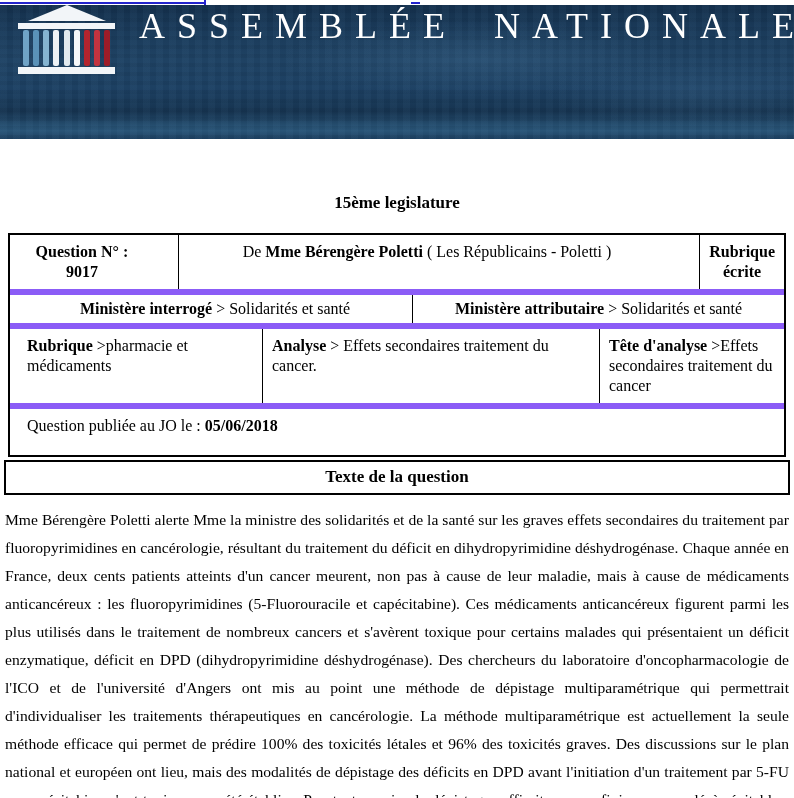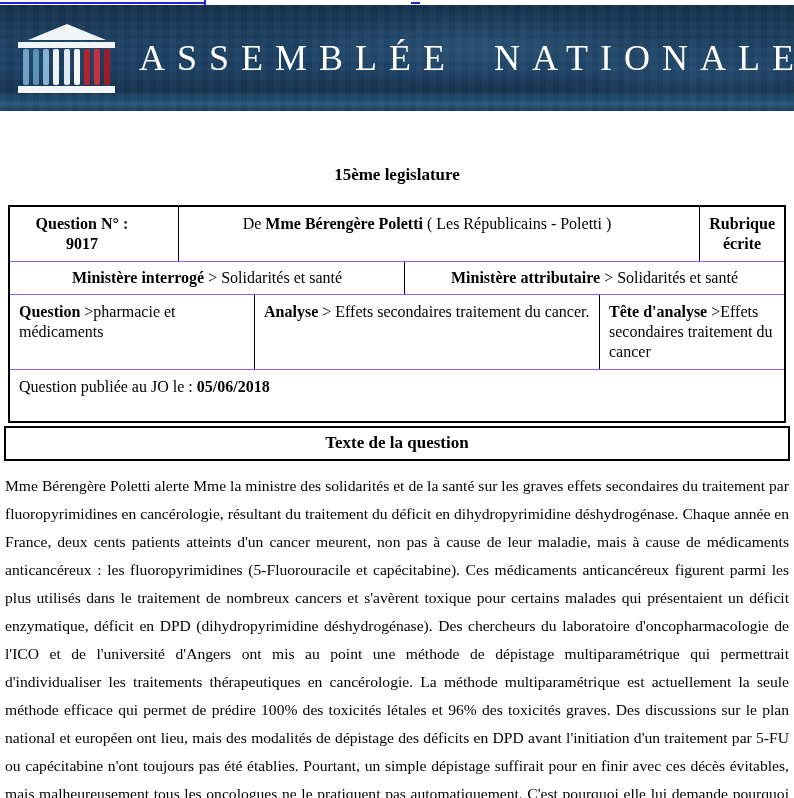--- a/index.html
+++ b/index.html
@@ -20,26 +20,26 @@
     position: absolute; left: 204px; top: 0; width: 2px; height: 5px;
     background: #2323cd;
   }
   .top-strip .link-dot {
     position: absolute; left: 411px; top: 2px; width: 9px; height: 2px;
     background: #2323cd;
   }
 
   
   .banner {
-    position: relative; height: 106px;
+    position: relative; height: 134px;
     background: linear-gradient(180deg,
       #142f4b 0%, #1a3a59 18%, #1f4263 40%, #1d4062 62%,
       #16334f 80%, #2a5679 93%, #1d4162 100%);
     overflow: hidden;
-    display: flex; align-items: center;
+    display: flex; align-items: flex-start;
   }
   .banner::before {
     content: ""; position: absolute; inset: 0; pointer-events: none;
     background:
       radial-gradient(ellipse 280px 55px at 60% 40%, rgba(96,148,188,.17), transparent 70%),
       radial-gradient(ellipse 220px 50px at 88% 65%, rgba(96,148,188,.13), transparent 70%),
       repeating-linear-gradient(90deg, rgba(120,170,210,.05) 0 7px, transparent 7px 13px),
       repeating-linear-gradient(0deg, rgba(10,30,50,.10) 0 4px, transparent 4px 9px);
   }
 
@@ -77,21 +77,21 @@
     line-height: 24px;
   }
 
   
   .qtable {
     margin: 18px 8px 0 8px;
     border: 2px solid #000;
     font-size: 16px; line-height: 20px;
   }
   .qtable .row { display: flex; }
-  .qtable .row + .row { border-top: 1px solid #8b5cf6; }
+  .qtable .row + .row { border-top: 6px solid #8b5cf6; padding-left: 8px; }
   .qtable .cell { padding: 7px 9px; }
   .qtable .cell + .cell { border-left: 1px solid #000; }
   .b { font-weight: bold; }
 
   .row1 { min-height: 53px; gap: 24px; }
   .row1 .c-qnum   { width: 144px; text-align: center; }
   .row1 .c-author { width: 498px; text-align: center; }
   .row1 .c-type   { flex: 1; text-align: center; }
 
   .row2 { min-height: 33px; }
@@ -174,21 +174,21 @@
       <div class="cell c-mi">
         <span><span class="b">Ministère interrogé</span><span> &gt; Solidarités et santé</span></span>
       </div>
       <div class="cell c-ma">
         <span><span class="b">Ministère attributaire</span><span> &gt; Solidarités et santé</span></span>
       </div>
     </div>
 
     <div class="row row3">
       <div class="cell c-rubrique">
-        <span class="b">Question</span><span> &gt;pharmacie et médicaments</span>
+        <span class="b">Rubrique</span><span> &gt;pharmacie et médicaments</span>
       </div>
       <div class="cell c-analyse">
         <span class="b">Analyse</span><span> &gt; Effets secondaires traitement du cancer.</span>
       </div>
       <div class="cell c-tete">
         <span class="b">Tête d'analyse</span><span> &gt;Effets secondaires traitement du cancer</span>
       </div>
     </div>
 
     <div class="row row4">

